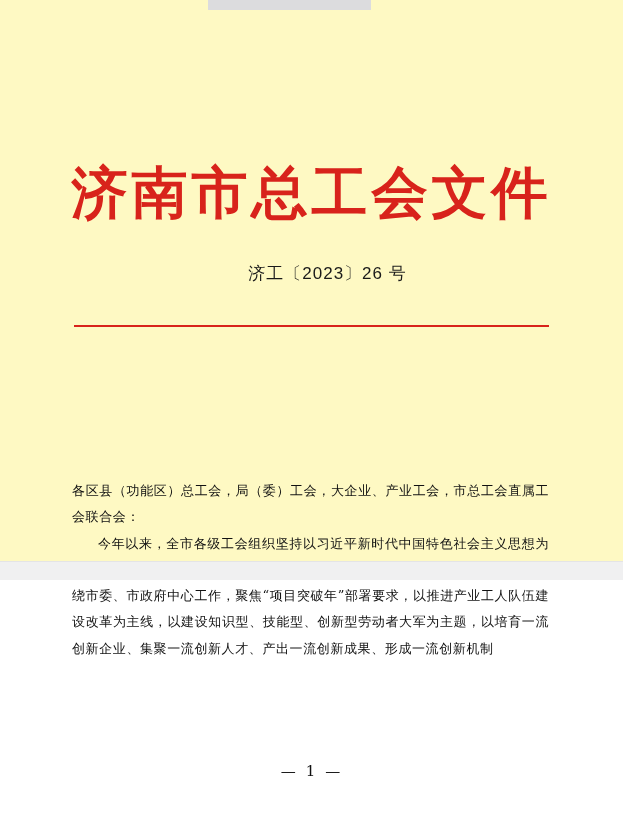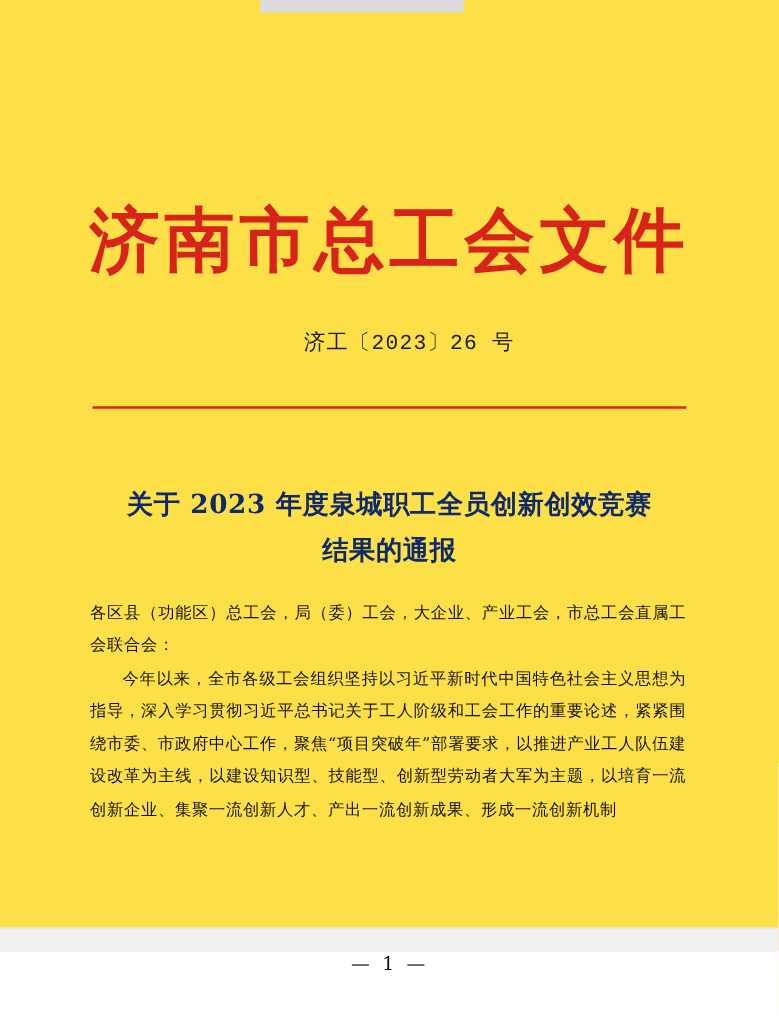--- a/index.html
+++ b/index.html
@@ -13,22 +13,22 @@
     position: relative;
     font-family: "DejaVu Serif", "Liberation Serif", serif;
     overflow: hidden;
   }
 
   .page {
     position: absolute;
     left: 0;
     top: 0;
     width: 623px;
-    height: 761px;
-    background: #fde047;
+    height: 580px;
+    background: #fef9c3;
   }
 
   
   .top-artifact {
     position: absolute;
     left: 208px;
     top: 0;
     width: 163px;
     height: 10px;
     background: #dcdcde;
@@ -61,21 +61,21 @@
     letter-spacing: 4px;
     line-height: 1.15;
     white-space: nowrap;
   }
 
   .doc-number {
     margin-top: 38px;
     font-size: 17px;
     color: #1a1a1a;
     letter-spacing: 1px;
-    font-family: Liberation Mono, monospace;
+    font-family: Liberation Sans, sans-serif;
     padding-left: 32px;
   }
 
   .red-rule {
     position: absolute;
     left: 74px;
     top: 325px;
     width: 475px;
     height: 2px;
     background: #d8231b;
@@ -137,24 +137,20 @@
 
   <div class="top-artifact"></div>
 
   <div class="doc-header">
     <div class="doc-title">济南市总工会文件</div>
     <div class="doc-number">济工〔2023〕26 号</div>
   </div>
 
   <div class="red-rule"></div>
 
-  <div class="subject">
-    <div>关于 2023 年度泉城职工全员创新创效竞赛</div>
-    <div>结果的通报</div>
-  </div>
 
   <div class="body-block">
     <p class="para">各区县（功能区）总工会，局（委）工会，大企业、产业工会，市总工会直属工会联合会：</p>
     <p class="para indent">今年以来，全市各级工会组织坚持以习近平新时代中国特色社会主义思想为指导，深入学习贯彻习近平总书记关于工人阶级和工会工作的重要论述，紧紧围绕市委、市政府中心工作，聚焦“项目突破年”部署要求，以推进产业工人队伍建设改革为主线，以建设知识型、技能型、创新型劳动者大军为主题，以培育一流创新企业、集聚一流创新人才、产出一流创新成果、形成一流创新机制</p>
   </div>
 
   <div class="page-number">
     <span class="dash">—</span><span>1</span><span class="dash">—</span>
   </div>
 

